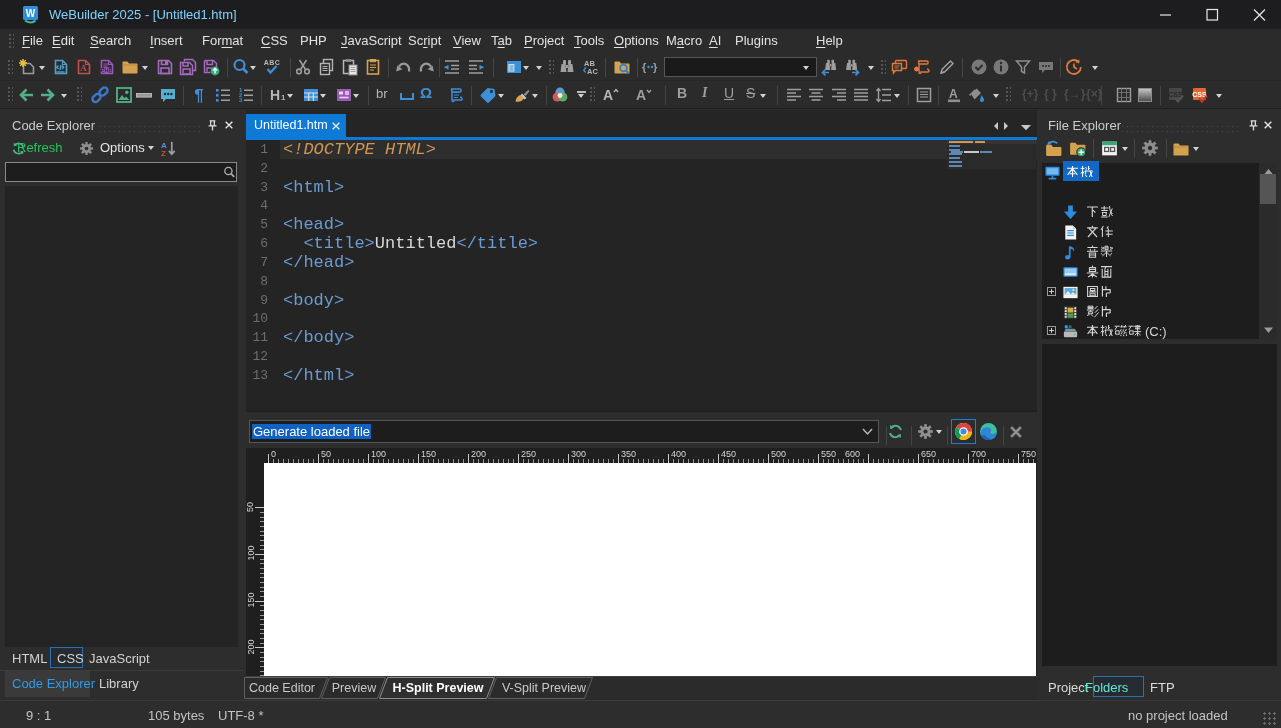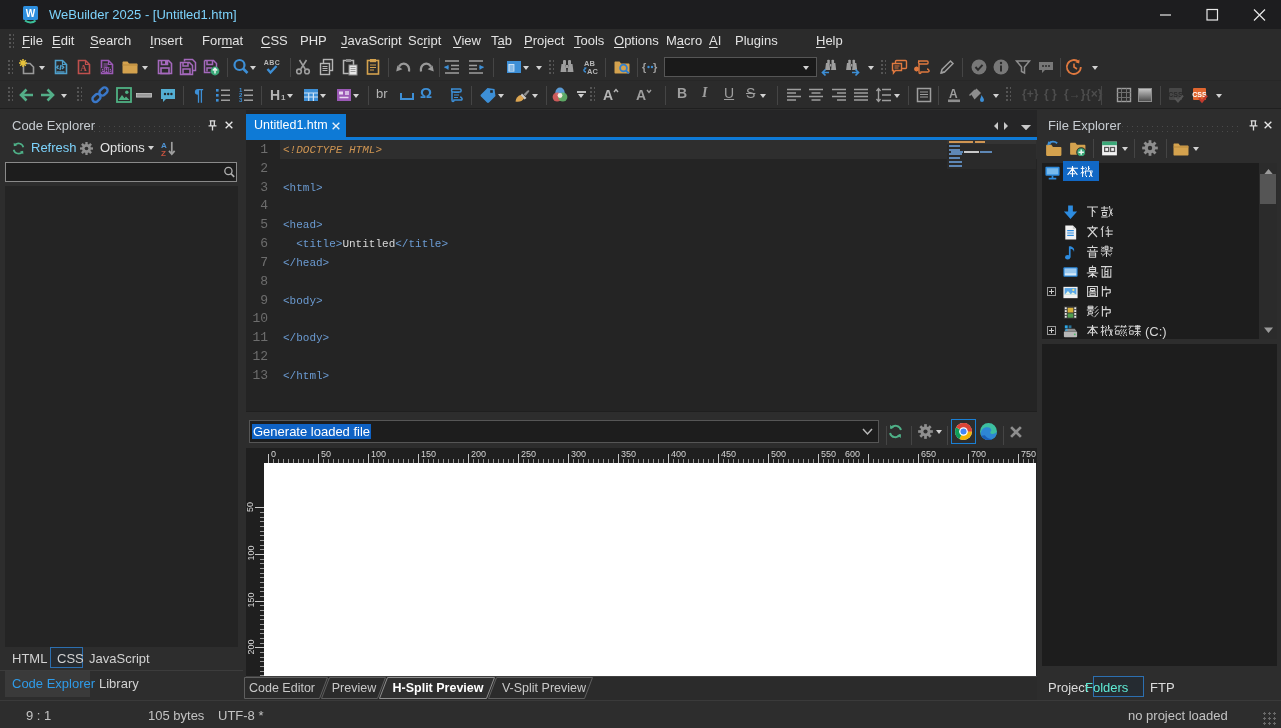--- a/index.html
+++ b/index.html
@@ -876,21 +876,21 @@
         <g stroke="#dcdcdc" stroke-width="1.8" fill="none">
           <path d="M5 2.5h8M6.5 2.5v7M11.5 2.5v7M3.5 9.5h11M9 9.5V16"></path>
         </g>
       </svg>
 <svg class="ic" style="left:223px;top:9px" width="12" height="12" viewBox="0 0 18 18">
         <use href="#s-x"></use>
       </svg>
 <svg class="ic" style="left:11px;top:31px" width="15" height="15" viewBox="0 0 18 18">
         <use href="#s-refresh"></use>
       </svg>
-<span class="abs txt" style="left:31px;top:30px;color:#7dd3fc">Refresh</span>
+<span class="abs txt" style="left:17px;top:30px;color:#22c55e">Refresh</span>
 <svg class="ic" style="left:79px;top:31px" width="15" height="15" viewBox="0 0 18 18">
         <use href="#s-gear"></use>
       </svg>
 <span class="abs txt" style="left:100px;top:30px;color:#e3e3e3">Options</span>
 <span class="dd" style="left:148px;top:36px"></span>
 <svg class="ic" style="left:160px;top:30px" width="17" height="17" viewBox="0 0 18 18">
         <use href="#s-az"></use>
       </svg>
 <div class="abs" style="left:5px;top:52px;width:232px;height:20px;background:#1d1d1d;border:1px solid #8a8a8a">
 <svg class="ic" style="left:217px;top:3px" width="13" height="13" viewBox="0 0 18 18">
@@ -927,21 +927,21 @@
 4
 5
 6
 7
 8
 9
 10
 11
 12
 13</pre>
-<pre class="abs mono" style="left:37px;top:1px;font-size:11px;line-height:18.83px;color:#6b9bd2"><i style="color:#cf9552">&lt;!DOCTYPE HTML&gt;</i>
+<pre class="abs mono" style="left:37px;top:1px;font-size:17px;line-height:18.83px;color:#6b9bd2"><i style="color:#cf9552">&lt;!DOCTYPE HTML&gt;</i>
 
 &lt;html&gt;
 
 &lt;head&gt;
   &lt;title&gt;<span style="color:#d8d8d8">Untitled</span>&lt;/title&gt;
 &lt;/head&gt;
 
 &lt;body&gt;
 
 &lt;/body&gt;

